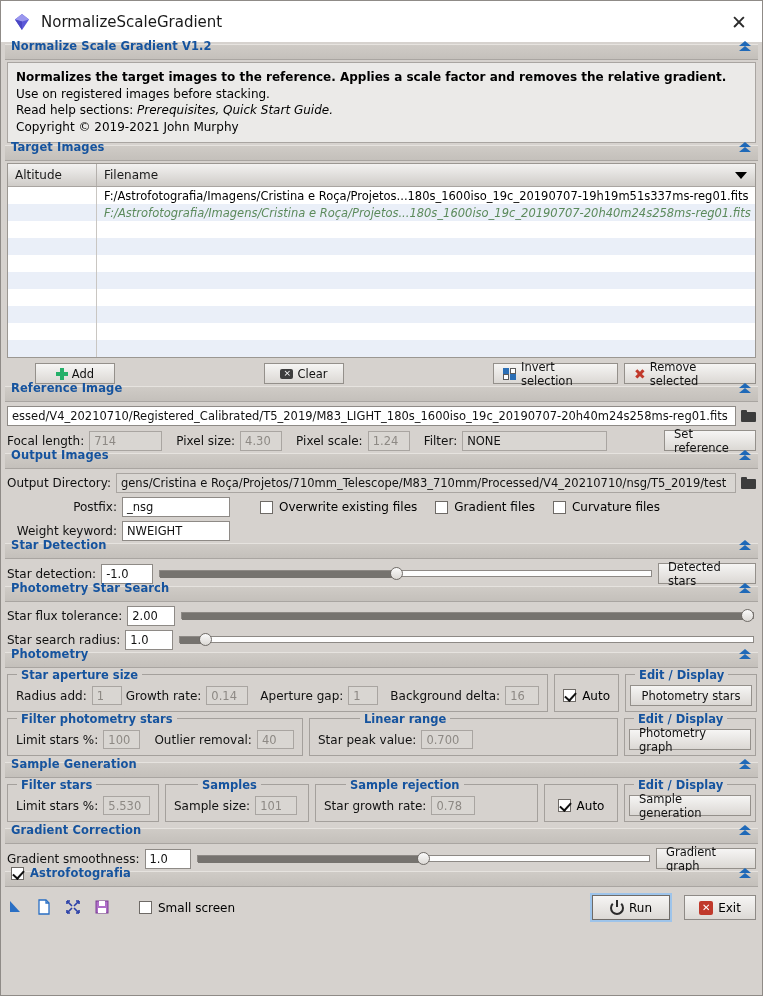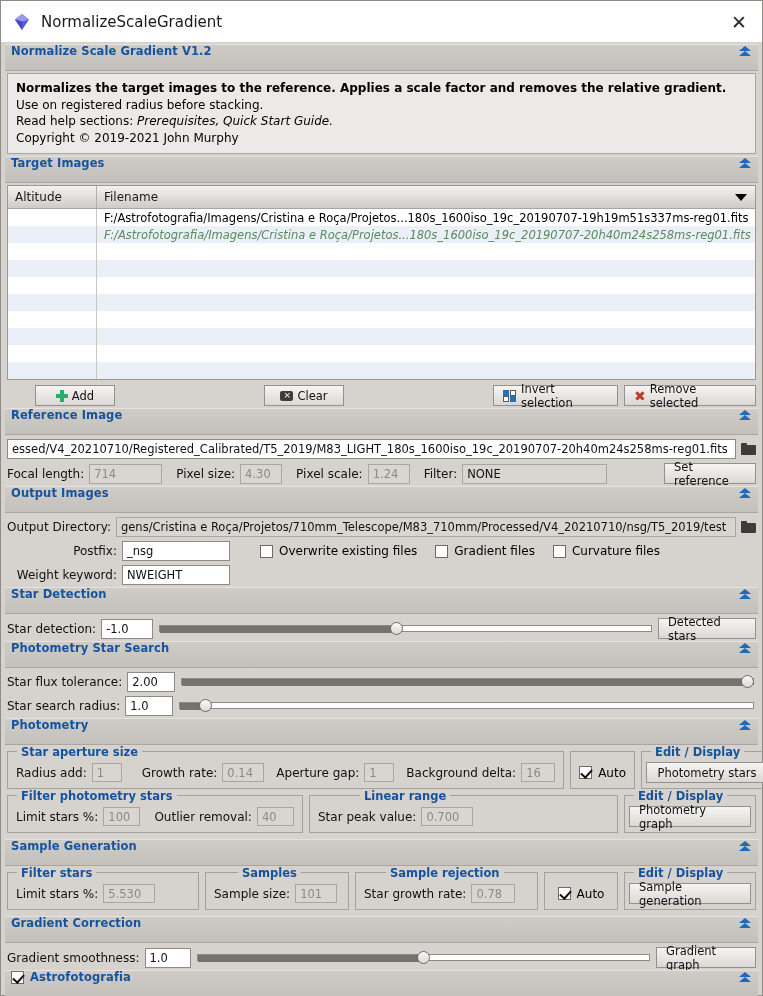--- a/index.html
+++ b/index.html
@@ -21,23 +21,23 @@
   .app-icon { width:18px; height:18px; position:relative; margin-right:10px; flex:0 0 18px; }
   .title-text { font-size:15px; color:#1a1a1a; font-family:"DejaVu Sans", sans-serif; }
   .title-spacer { flex:1 1 auto; }
   .close-btn { width:26px; height:26px; display:flex; align-items:center; justify-content:center;
                font-size:19px; color:#2b2b2b; cursor:pointer; font-family:"DejaVu Sans", sans-serif; }
 
   
   .content { flex:1 1 auto; padding:0 4px 0 4px; display:flex; flex-direction:column; }
 
   
-  .sect { height:27px; background:linear-gradient(#cfcbc6,#c4c0bb);
+  .sect { height:16px; background:linear-gradient(#cfcbc6,#c4c0bb);
           border-top:1px solid #e6e3df; border-bottom:1px solid #a9a5a1;
-          display:flex; align-items:flex-end; padding:0 6px 12px 6px; margin-top:2px; }
+          display:flex; align-items:center; padding:0 6px 12px 6px; margin-top:2px; }
   .sect .sect-title { color:#15539e; font-weight:bold; font-size:11.5px;
                       font-family:"DejaVu Sans", sans-serif; letter-spacing:0.1px; }
   .sect .sect-spacer { flex:1 1 auto; }
   .collapse-ico { width:13px; height:13px; position:relative; cursor:pointer; }
   .collapse-ico::before, .collapse-ico::after {
     content:""; position:absolute; left:0; width:0; height:0;
     border-left:6px solid transparent; border-right:6px solid transparent;
     border-bottom:5px solid #1f69b8;
   }
   .collapse-ico::before { top:1px; }
@@ -185,21 +185,21 @@
   <div class="content">
 
     <div class="sect">
       <span class="sect-title">Normalize Scale Gradient V1.2</span>
       <span class="sect-spacer"></span>
       <span class="collapse-ico"></span>
     </div>
 
     <div class="infopanel">
       <div class="l1">Normalizes the target images to the reference. Applies a scale factor and removes the relative gradient.</div>
-      <div class="l">Use on registered radius before stacking.</div>
+      <div class="l">Use on registered images before stacking.</div>
       <div class="l"><span>Read help sections: </span><em>Prerequisites, Quick Start Guide.</em></div>
       <div class="l">Copyright © 2019-2021 John Murphy</div>
     </div>
 
     <div class="sect">
       <span class="sect-title">Target Images</span>
       <span class="sect-spacer"></span>
       <span class="collapse-ico"></span>
     </div>
 
@@ -393,21 +393,21 @@
       <span class="sect-title">Photometry</span>
       <span class="sect-spacer"></span>
       <span class="collapse-ico"></span>
     </div>
 
     <div class="groups">
       <div class="gbox" style="flex:1 1 auto">
         <span class="gtitle">Star aperture size</span>
         <span class="lbl">Radius add:</span>
         <div class="fld dis" style="width:30px">1</div>
-        <span class="lbl" style="margin-left:20px">Growth rate:</span>
+        <span class="lbl" style="margin-left:4px">Growth rate:</span>
         <div class="fld dis" style="width:42px">0.14</div>
         <span class="lbl" style="margin-left:12px">Aperture gap:</span>
         <div class="fld dis" style="width:30px">1</div>
         <span class="lbl" style="margin-left:12px">Background delta:</span>
         <div class="fld dis" style="width:34px">16</div>
       </div>
       <div class="gbox" style="width:74px; justify-content:center">
         <span class="cbx-wrap" style="margin-right:0">
           <span class="cbx on"></span>
           <span class="cl">Auto</span>
@@ -438,21 +438,21 @@
       </div>
     </div>
 
     <div class="sect" style="margin-top:6px">
       <span class="sect-title">Sample Generation</span>
       <span class="sect-spacer"></span>
       <span class="collapse-ico"></span>
     </div>
 
     <div class="groups">
-      <div class="gbox" style="width:192px">
+      <div class="gbox" style="width:152px">
         <span class="gtitle">Filter stars</span>
         <span class="lbl">Limit stars %:</span>
         <div class="fld dis" style="width:52px">5.530</div>
       </div>
       <div class="gbox" style="width:144px">
         <span class="gtitle" style="left:32px">Samples</span>
         <span class="lbl">Sample size:</span>
         <div class="fld dis" style="width:42px">101</div>
       </div>
       <div class="gbox" style="flex:1 1 auto">

